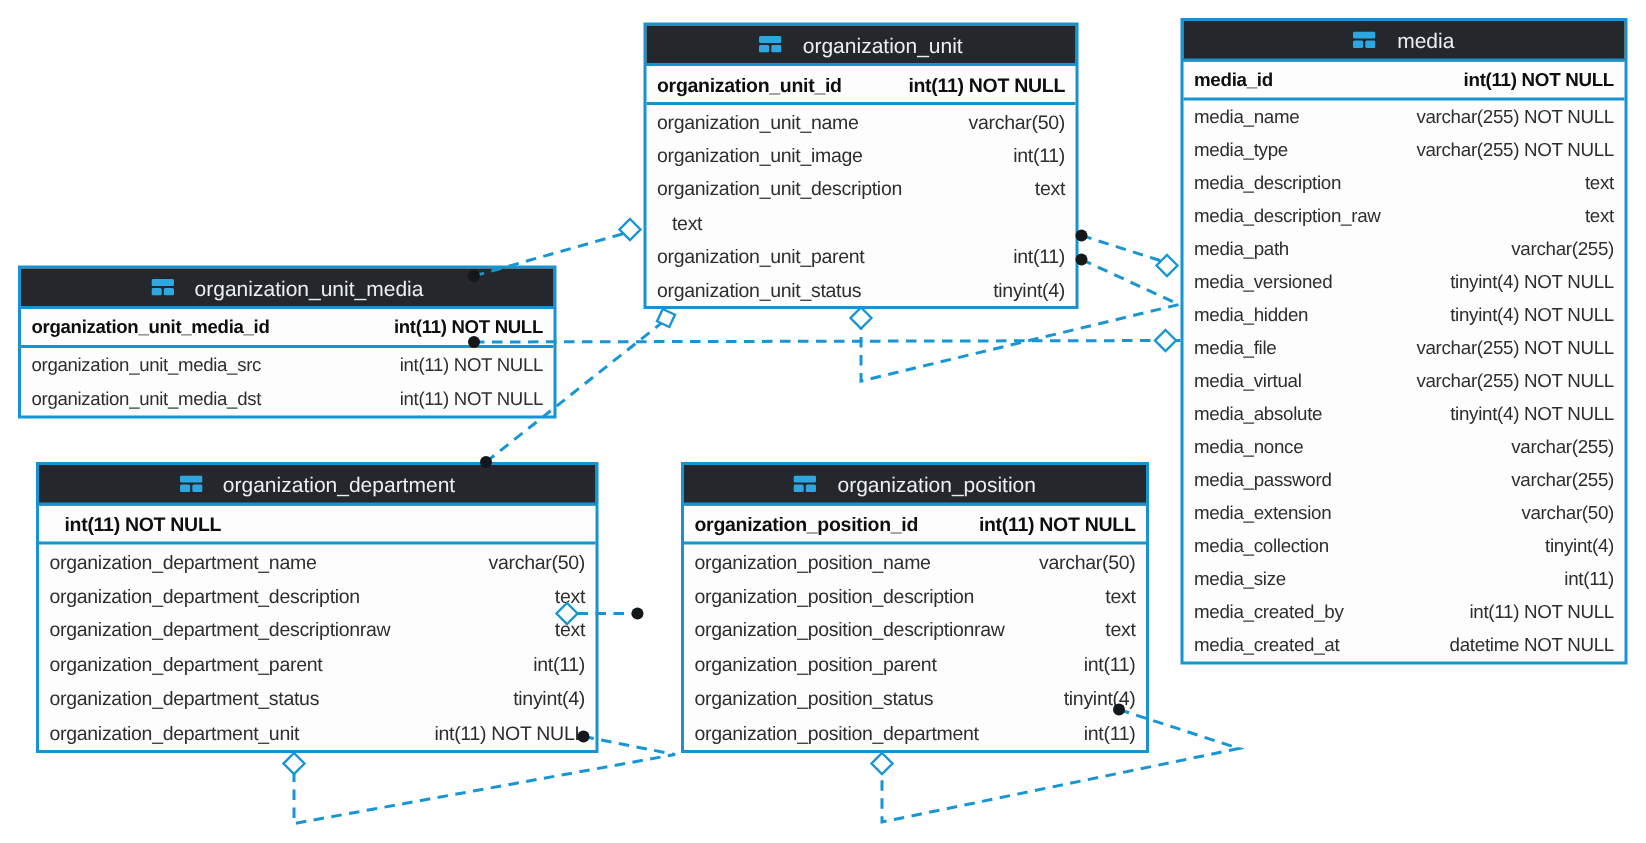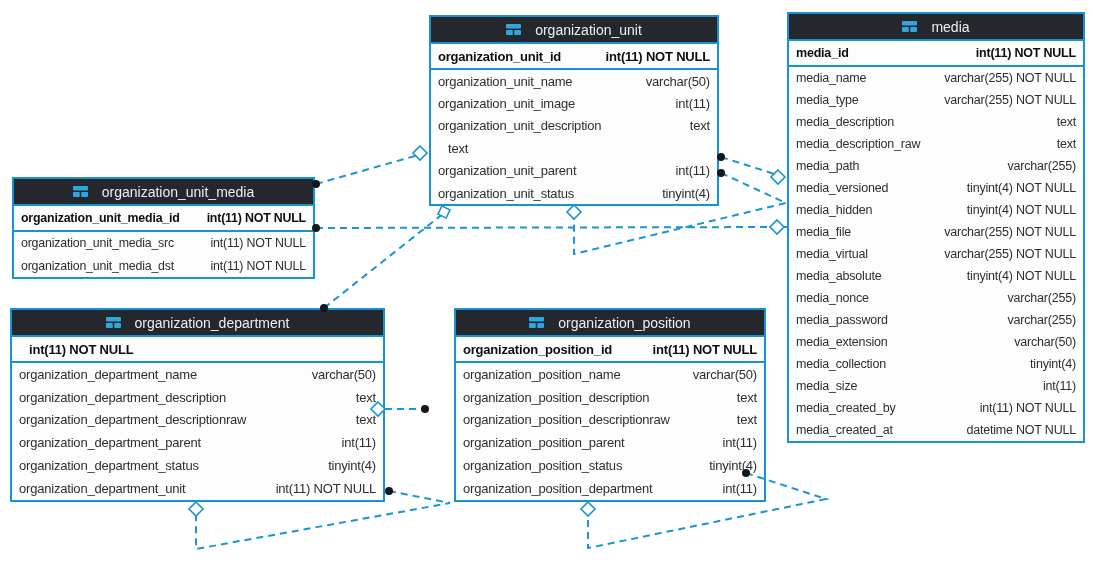--- a/index.html
+++ b/index.html
@@ -8,22 +8,22 @@
     font-family:"Liberation Sans","DejaVu Sans",sans-serif;overflow:hidden;
   }
   .canvas{position:absolute;inset:0;}
   
   .table-box{
     position:absolute;background:#fdfdfd;border:2px solid #1593d2;
     box-sizing:border-box;z-index:1;
   }
   .tb0{left:429px;top:15px;width:290px;--fs:13px;}
   .tb1{left:787px;top:12px;width:298px;--fs:12.5px;}
-  .tb2{left:12px;top:177px;width:303px;--fs:12.4px;}
-  .tb3{left:10px;top:308px;width:375px;--fs:13px;}
+  .tb2{left:12px;top:177px;width:359px;--fs:12.4px;}
+  .tb3{left:24px;top:308px;width:375px;--fs:13px;}
   .tb4{left:454px;top:308px;width:312px;--fs:13px;}
   .tbar{
     height:25px;background:#24282c;color:#eceff1;display:flex;
     align-items:center;justify-content:center;gap:14px;
     font-size:14px;border-bottom:2px solid #1593d2;
   }
   .ticon{display:inline-flex;line-height:0;}
   .pk-row{
     display:flex;justify-content:space-between;align-items:center;
     height:24px;border-bottom:2px solid #1593d2;

